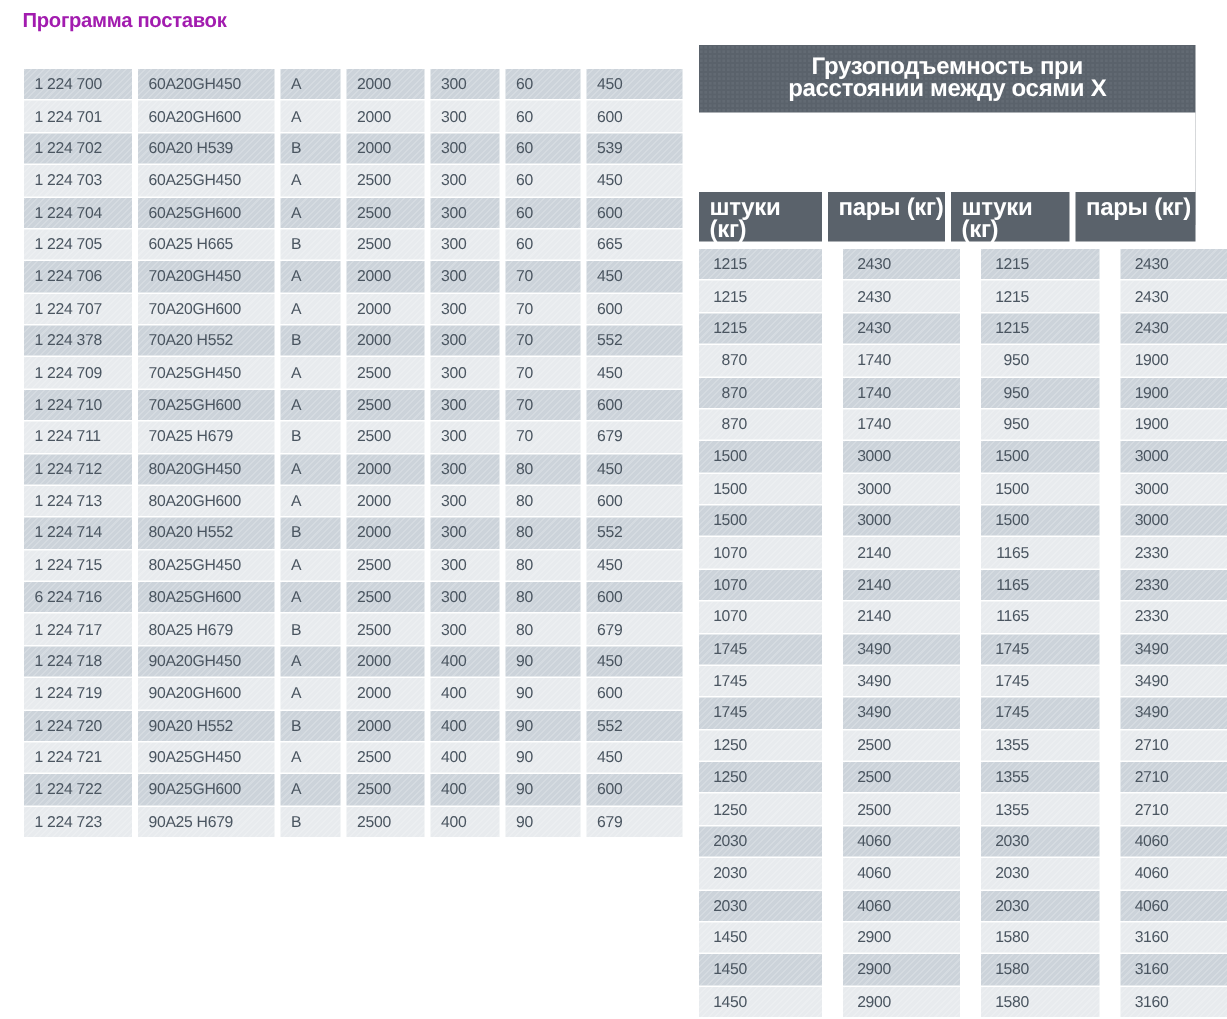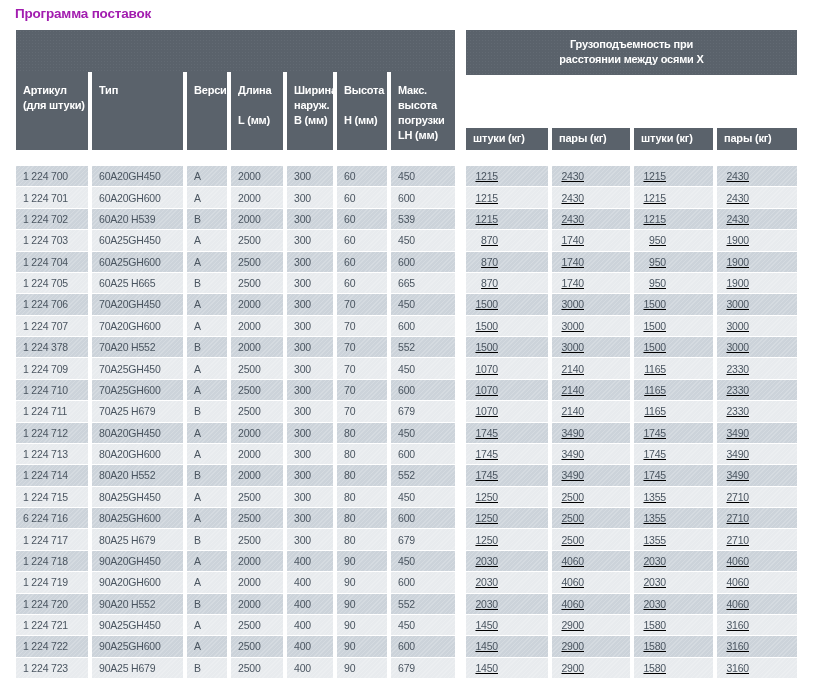--- a/index.html
+++ b/index.html
@@ -9,79 +9,59 @@
   .page-title{position:absolute;left:15px;top:6px;font-size:13.5px;font-weight:bold;
     color:#a21caf;letter-spacing:-0.2px;}
 
   .tbl{position:absolute;left:16px;top:30px;display:flex;gap:11px;}
   .block-left{width:439px;}
   .block-right{width:331px;}
 
   
   .hdr{position:relative;height:120px;background:#5a626b;
     background-image:radial-gradient(rgba(255,255,255,.05) 1px,transparent 1px);
-    background-size:3px 3px;color:#fff;font-weight:bold;font-size:11px;
+    background-size:3px 3px;color:#fff;font-weight:bold;font-size:16px;
     letter-spacing:-0.2px;}
   .lhead-grid{position:absolute;left:0;top:42px;height:78px;width:439px;
     background:#fff;display:grid;grid-template-columns:72px 91px 40px 52px 46px 50px 64px;
     column-gap:4px;}
   .lhead-grid .hcell{background:#5a626b;padding:11px 2px 0 7px;white-space:pre-line;
     line-height:15px;}
 
   .rhead-title{position:absolute;left:0;top:0;width:331px;height:45px;text-align:center;
     padding-top:7px;white-space:pre-line;line-height:15px;box-sizing:border-box;}
   .rhead-groups{position:absolute;left:0;top:45px;height:75px;width:331px;background:#fff;
     display:grid;grid-template-columns:164px 163px;column-gap:4px;}
   .rhead-groups .gcell{background:#5a626b;text-align:center;padding-top:16px;}
   .rhead-sub{position:absolute;left:0;top:98px;height:22px;width:294px;background:#fff;
     display:grid;grid-template-columns:82px 78px 79px 80px;column-gap:4px;}
   .rhead-sub .scell{background:#5a626b;padding:3px 0 0 7px;line-height:15px;}
 
   
   .tbody{margin-top:16px;height:512px;background:#fff;display:grid;
     grid-template-rows:repeat(24,1fr);row-gap:1px;grid-auto-flow:row;}
   .tbody-left{grid-template-columns:72px 91px 40px 52px 46px 50px 64px;column-gap:4px;}
-  .tbody-right{grid-template-columns:82px 78px 79px 80px;column-gap:4px;text-decoration:underline;}
+  .tbody-right{grid-template-columns:82px 78px 79px 80px;column-gap:14px;}
 
   .cell{display:flex;align-items:center;padding-left:7px;font-size:10.5px;
     color:#4a5560;letter-spacing:-0.2px;
     background-image:repeating-linear-gradient(135deg,rgba(255,255,255,.18) 0 1px,transparent 1px 3px);}
   .cell.dark{background-color:#ccd3da;}
   .cell.light{background-color:#e8ebee;}
   .num{display:inline-block;min-width:25px;text-align:right;}
 </style>
 </head>
 <body>
 
 <div class="page">
   <div class="page-title">Программа поставок</div>
 
   <div class="tbl">
 
     <div class="block-left">
-      <div class="hdr">
-        <div class="lhead-grid">
-          <div class="hcell">Артикул
-(для штуки)</div>
-          <div class="hcell">Тип</div>
-          <div class="hcell">Версия</div>
-          <div class="hcell">Длина
-
-L (мм)</div>
-          <div class="hcell">Ширина
-наруж.
-B (мм)</div>
-          <div class="hcell">Высота
-
-H (мм)</div>
-          <div class="hcell">Макс. высота
-погрузки
-LH (мм)</div>
-        </div>
-      </div>
       <div class="tbody tbody-left" id="left-body">
           <div class="cell dark">1 224 700</div>
           <div class="cell dark">60A20GH450</div>
           <div class="cell dark">A</div>
           <div class="cell dark">2000</div>
           <div class="cell dark">300</div>
           <div class="cell dark">60</div>
           <div class="cell dark">450</div>
           <div class="cell light">1 224 701</div>
           <div class="cell light">60A20GH600</div>

